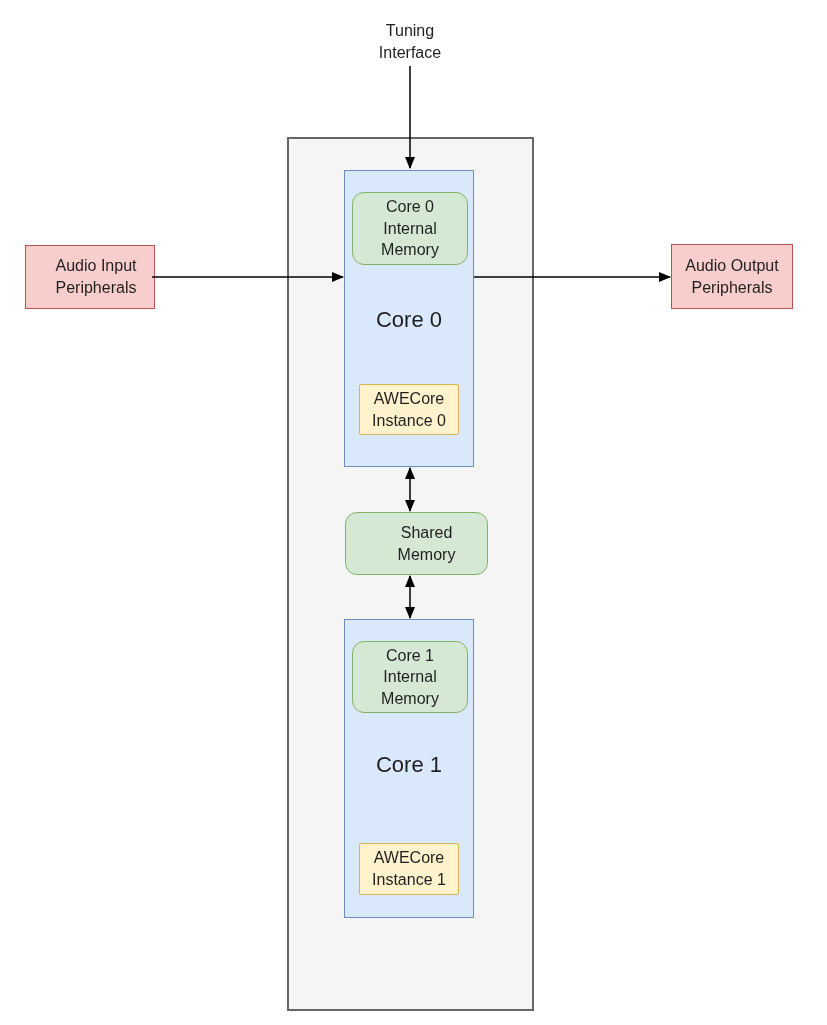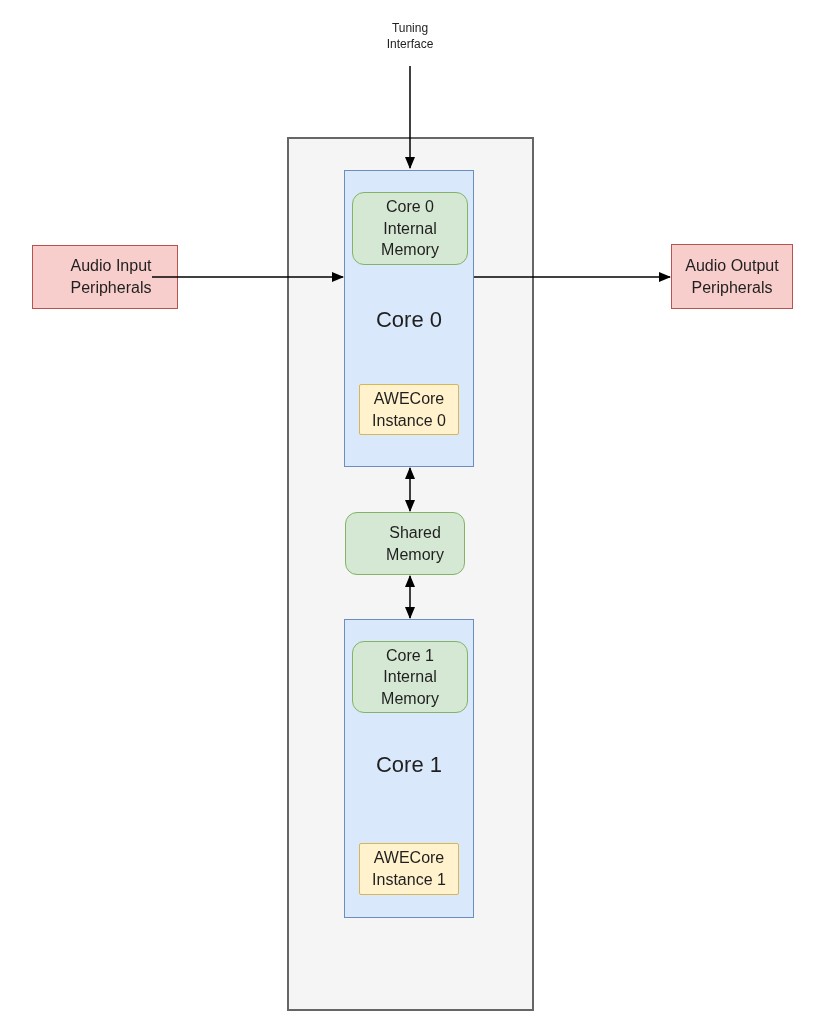--- a/index.html
+++ b/index.html
@@ -25,21 +25,21 @@
     text-align: center;
     font-size: 16px;
     line-height: 1.35;
   }
   .box span, .free-label span {
     white-space: pre-line;
   }
   .free-label {
     position: absolute;
     text-align: center;
-    font-size: 12px;
+    font-size: 16px;
     line-height: 1.35;
   }
   .title-label {
     position: absolute;
     text-align: center;
     font-size: 22px;
     line-height: 1.2;
   }
   .soc {
     background: #f5f5f5;
@@ -77,21 +77,21 @@
 
 <div class="canvas">
 
   <div class="free-label" style="left:350px; top:20px; width:120px;">
     <span>Tuning
 Interface</span>
   </div>
 
   <div class="box soc" style="left:287px; top:137px; width:247px; height:874px;"></div>
 
-  <div class="box pink" style="left:32px; top:245px; width:146px; height:64px;padding-left:12px;">
+  <div class="box pink" style="left:25px; top:245px; width:130px; height:64px;padding-left:12px;">
     <span>Audio Input
 Peripherals</span>
   </div>
 
   <div class="box pink" style="left:671px; top:244px; width:122px; height:65px;">
     <span>Audio Output
 Peripherals</span>
   </div>
 
   <div class="box blue" style="left:344px; top:170px; width:130px; height:297px;"></div>
@@ -99,21 +99,21 @@
     <span>Core 0
 Internal
 Memory</span>
   </div>
   <div class="title-label" style="left:344px; top:307px; width:130px;">Core 0</div>
   <div class="box yellow" style="left:359px; top:384px; width:100px; height:51px;">
     <span>AWECore
 Instance 0</span>
   </div>
 
-  <div class="box green" style="left:345px; top:512px; width:120px; height:63px;padding-left:20px;">
+  <div class="box green" style="left:345px; top:512px; width:143px; height:63px;padding-left:20px;">
     <span>Shared
 Memory</span>
   </div>
 
   <div class="box blue" style="left:344px; top:619px; width:130px; height:299px;"></div>
   <div class="box green" style="left:352px; top:641px; width:116px; height:72px;">
     <span>Core 1
 Internal
 Memory</span>
   </div>

